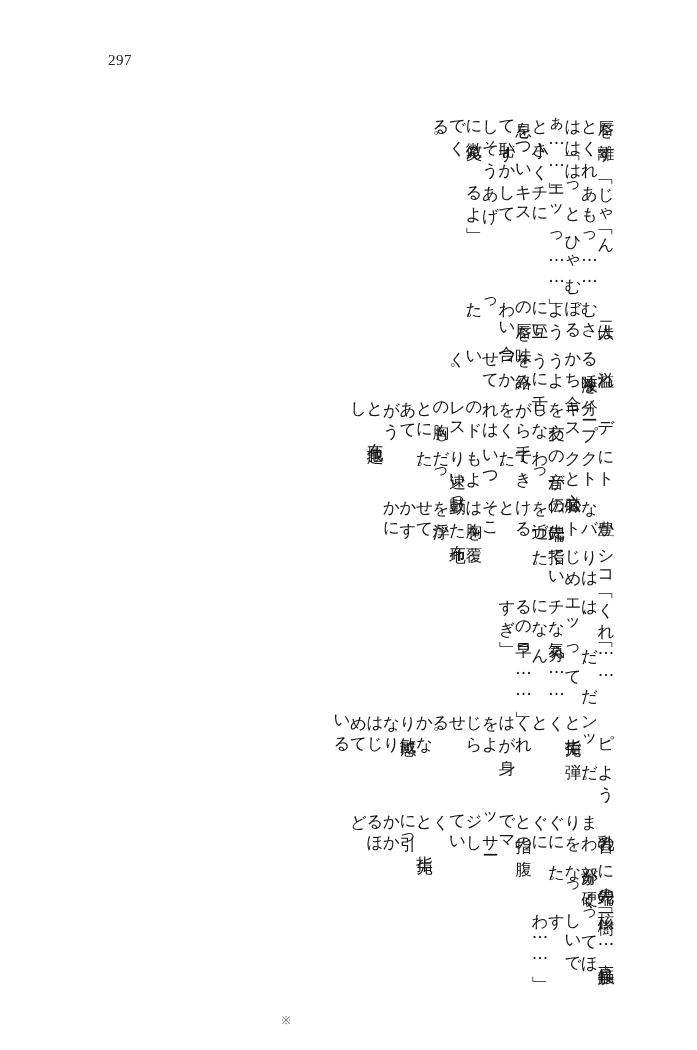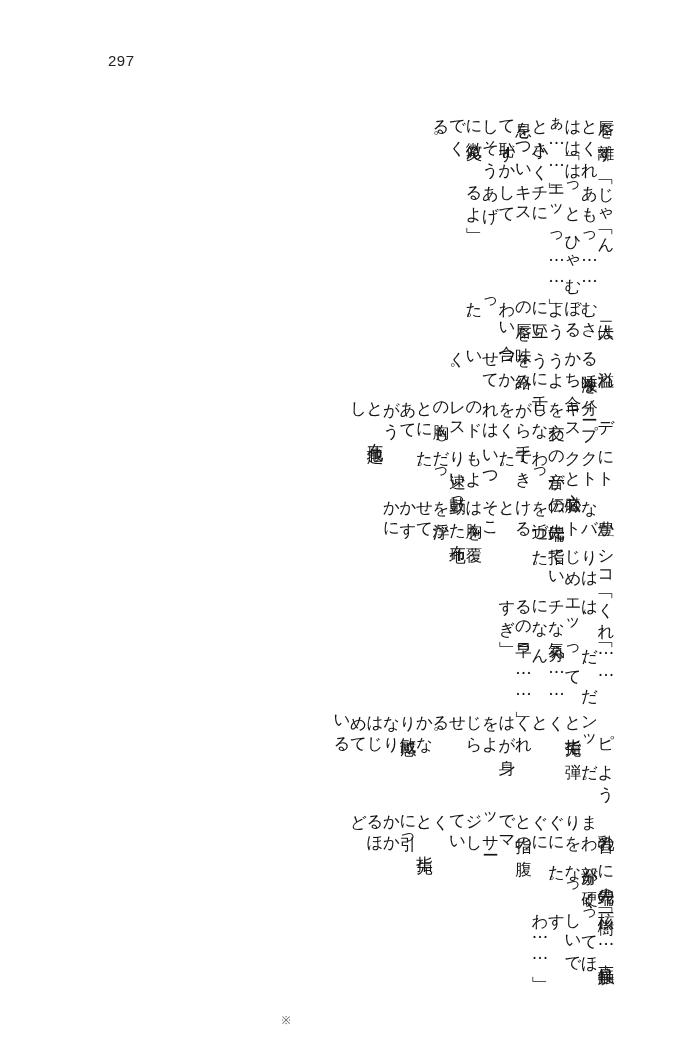--- a/index.html
+++ b/index.html
@@ -22,21 +22,21 @@
     top: 0;
     width: 697px;
     height: 1050px;
     background: #fff;
   }
 
   .page-number {
     position: absolute;
     left: 108px;
     top: 52px;
-    font-family: Liberation Sans, sans-serif;
+    font-family: Liberation Serif, serif;
     font-size: 15px;
     letter-spacing: 0.5px;
     color: #222;
   }
 
   
   .body-text {
     position: absolute;
     top: 108px;
     right: 74px;

